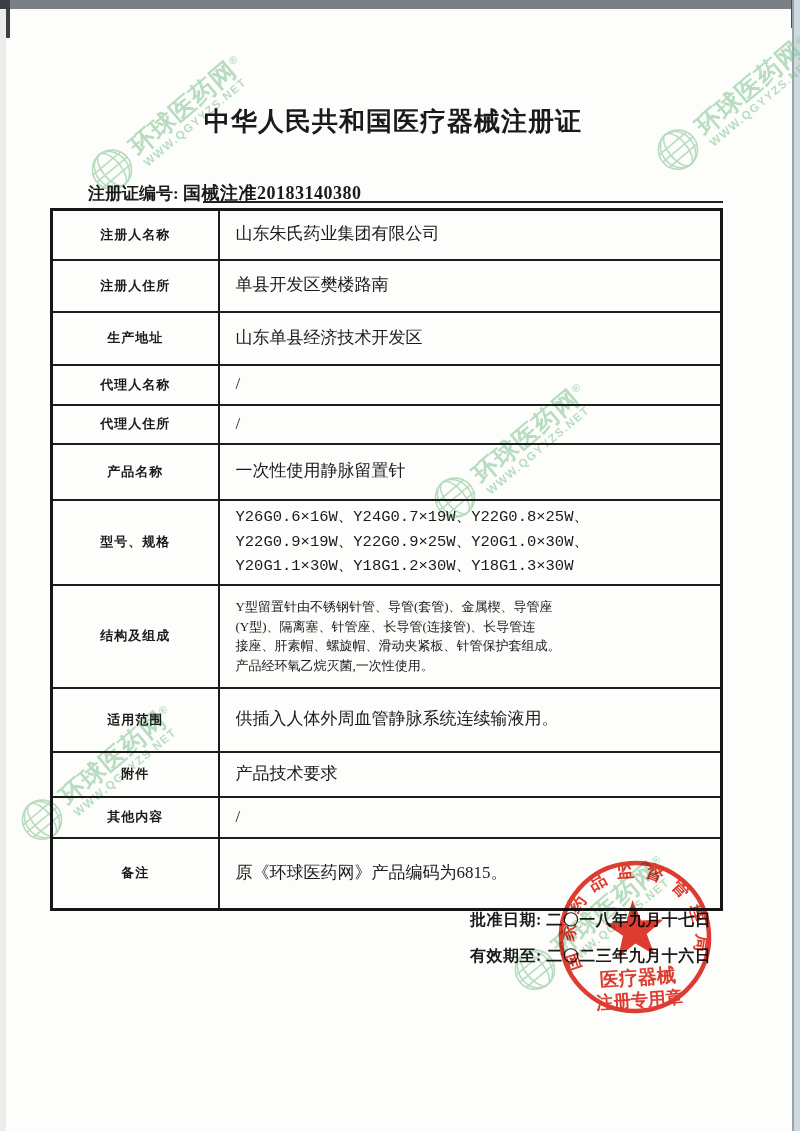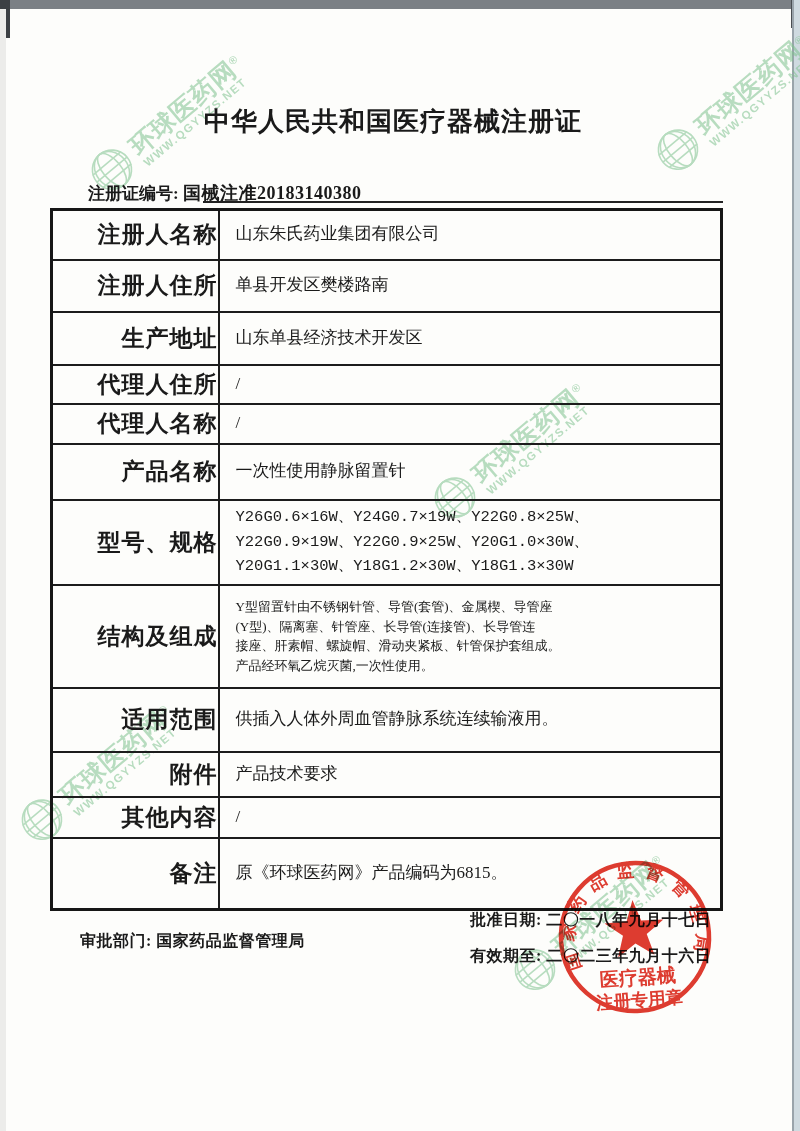--- a/index.html
+++ b/index.html
@@ -37,21 +37,21 @@
   .regline .num { font-size:18px; letter-spacing:0.5px; }
   .reg-underline { position:absolute; left:203px; top:201px; width:520px; height:2px; background:#222; z-index:2; }
 
   table.cert {
     position:absolute; left:50px; top:208px; width:673px; z-index:2;
     border-collapse:collapse; table-layout:fixed;
     border:3px solid #161616;
   }
   table.cert td { border:2px solid #1c1c1c; vertical-align:middle; }
   td.lbl {
-    width:167px; text-align:right; font-weight:bold; font-size:23px;
+    width:167px; text-align:center; font-weight:bold; font-size:13px;
     letter-spacing:1px; font-family:Liberation Serif, serif;
   }
   td.val {
     padding:4px 10px 4px 16px; font-size:17px; line-height:1.45;
     white-space:pre-wrap; font-family:"Liberation Serif", serif;
   }
   td.val.mono { font-family:"Liberation Mono", monospace; font-size:15.5px; line-height:1.6; }
   td.val.dense { font-size:13px; line-height:1.5; }
 
   .footer-item { position:absolute; z-index:2; font-size:16px; font-weight:bold; font-family:"Liberation Serif", serif; letter-spacing:0.5px; }
@@ -165,26 +165,26 @@
           <td class="val">山东朱氏药业集团有限公司</td>
         </tr>
     <tr style="height:52px">
           <td class="lbl">注册人住所</td>
           <td class="val">单县开发区樊楼路南</td>
         </tr>
     <tr style="height:53px">
           <td class="lbl">生产地址</td>
           <td class="val">山东单县经济技术开发区</td>
         </tr>
+    <tr style="height:40px">
+          <td class="lbl">代理人名称</td>
+          <td class="val">/</td>
+        </tr>
     <tr style="height:39px">
           <td class="lbl">代理人住所</td>
-          <td class="val">/</td>
-        </tr>
-    <tr style="height:40px">
-          <td class="lbl">代理人名称</td>
           <td class="val">/</td>
         </tr>
     <tr style="height:56px">
           <td class="lbl">产品名称</td>
           <td class="val">一次性使用静脉留置针</td>
         </tr>
     <tr style="height:85px">
           <td class="lbl">型号、规格</td>
           <td class="val mono">Y26G0.6×16W、Y24G0.7×19W、Y22G0.8×25W、
 Y22G0.9×19W、Y22G0.9×25W、Y20G1.0×30W、
@@ -209,24 +209,20 @@
           <td class="lbl">其他内容</td>
           <td class="val">/</td>
         </tr>
     <tr style="height:72px">
           <td class="lbl">备注</td>
           <td class="val">原《环球医药网》产品编码为6815。</td>
         </tr>
   </tbody>
     </table>
 
-  <div class="footer-item" id="approval-dept">
-    <span>审批部门:</span>
-    <span>国家药品监督管理局</span>
-  </div>
   <div class="footer-item" id="approve-date">
     <span>批准日期:</span>
     <span>二〇一八年九月十七日</span>
   </div>
   <div class="footer-item" id="valid-until">
     <span>有效期至:</span>
     <span>二〇二三年九月十六日</span>
   </div>
 
   <svg class="stamp" viewBox="-86 -86 172 172">

